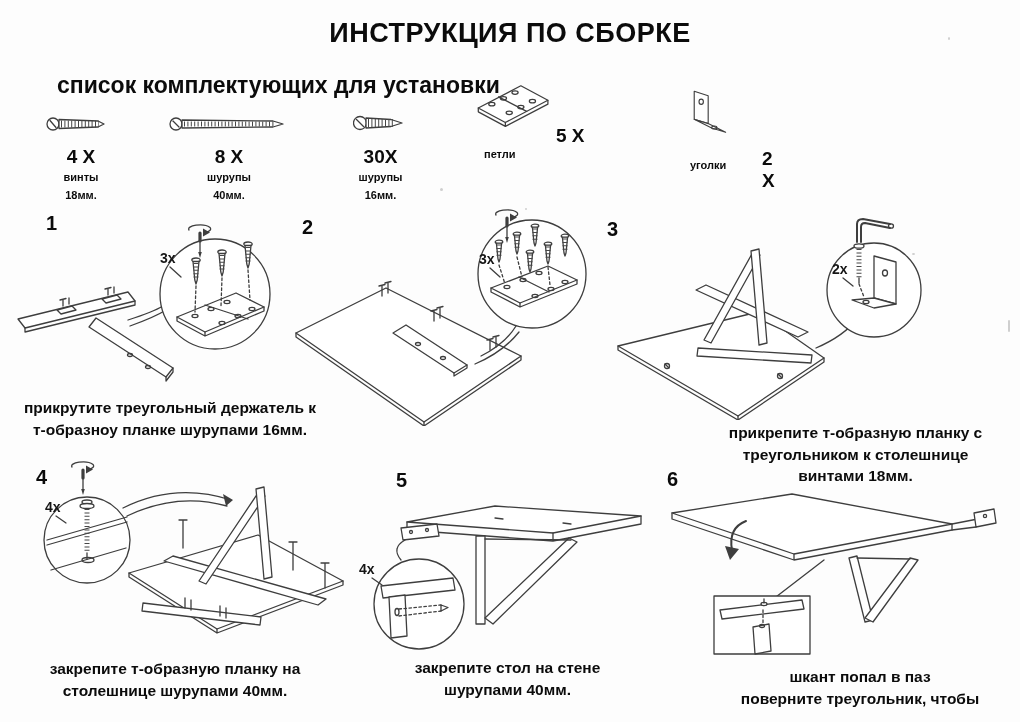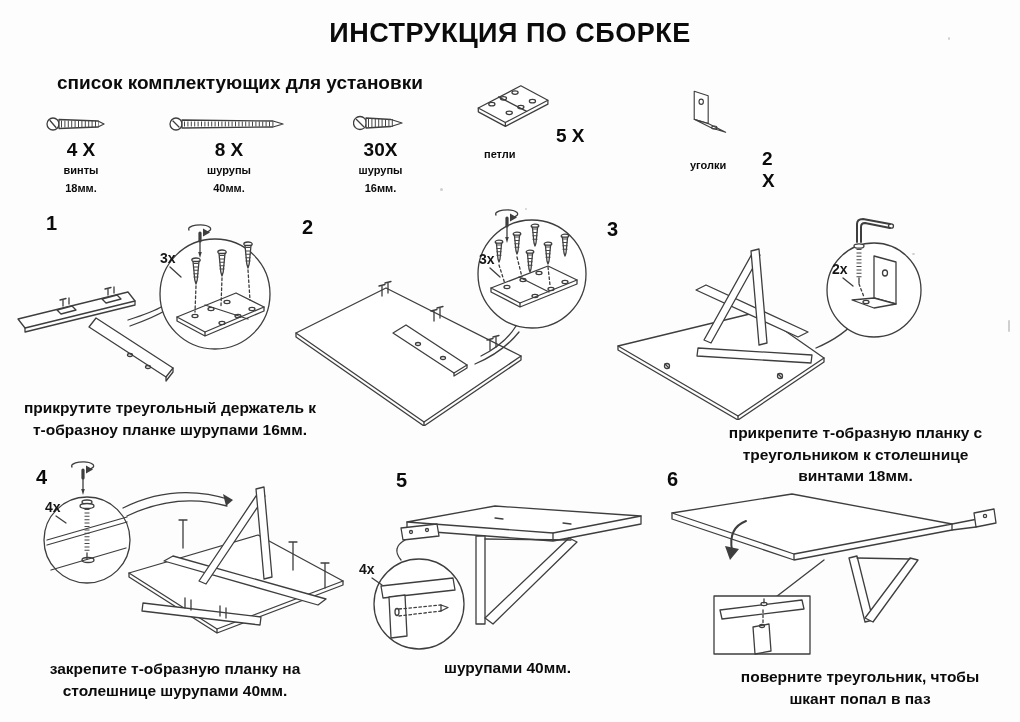--- a/index.html
+++ b/index.html
@@ -1,24 +1,24 @@
 <!DOCTYPE html>
 <html><head>
 <meta charset="utf-8">
 <style>
   body{margin:0;background:#ffffff}
   .page{position:relative;width:1020px;height:722px;background:#fdfdfd;
         font-family:"Liberation Sans",sans-serif;color:#0b0b0b;overflow:hidden}
   .title{position:absolute;left:0;right:0;top:18px;text-align:center;
          font-size:27px;font-weight:700;letter-spacing:.5px}
-  .subtitle{position:absolute;left:57px;top:72px;font-size:19px;font-weight:700}
+  .subtitle{position:absolute;left:57px;top:72px;font-size:23px;font-weight:700}
 
   .part{position:absolute;text-align:center}
   .part-icon{display:block;margin:0 auto 2px}
-  .part-count{font-size:19px;font-weight:700;margin-top:3px}
+  .part-count{font-size:19px;font-weight:700;margin-top:10px}
   .part-label,.part-sublabel{font-size:11px;font-weight:700;line-height:18px}
   .part-0{left:36px;top:112px;width:90px}
   .part-1{left:168px;top:112px;width:122px}
   .part-2{left:338px;top:110px;width:85px}
   .part-3{left:472px;top:79px;width:140px;text-align:right}
   .part-3 .part-count{position:absolute;left:84px;top:46px;margin:0}
   .part-3 .part-label{position:absolute;left:12px;top:66px}
   .part-4{left:676px;top:84px;width:125px;text-align:left}
   .part-4 .part-count{position:absolute;left:74px;top:52px;margin:12px}
   .part-4 .part-label{position:absolute;left:14px;top:72px}
@@ -403,25 +403,26 @@
   <div class="caption cap-3">
     <div>прикрепите т-образную планку с</div>
     <div>треугольником к столешнице</div>
     <div>винтами 18мм.</div>
   </div>
   <div class="caption cap-4">
     <div>закрепите т-образную планку на</div>
     <div>столешнице шурупами 40мм.</div>
   </div>
   <div class="caption cap-5">
+    <div>закрепите стол на стене</div>
     <div>шурупами 40мм.</div>
   </div>
   <div class="caption cap-6">
+    <div>шкант попал в паз</div>
     <div>поверните треугольник, чтобы</div>
-    <div>шкант попал в паз</div>
   </div>
 
   <div class="spec" style="left:440px;top:188px;width:3px;height:3px"></div>
   <div class="spec" style="left:948px;top:37px;width:2px;height:3px"></div>
   <div class="spec" style="left:912px;top:253px;width:3px;height:2px"></div>
   <div class="spec" style="left:525px;top:208px;width:2px;height:2px"></div>
   <div class="spec" style="left:1008px;top:320px;width:2px;height:12px;border-radius:2px"></div>
 
 </div>
 

